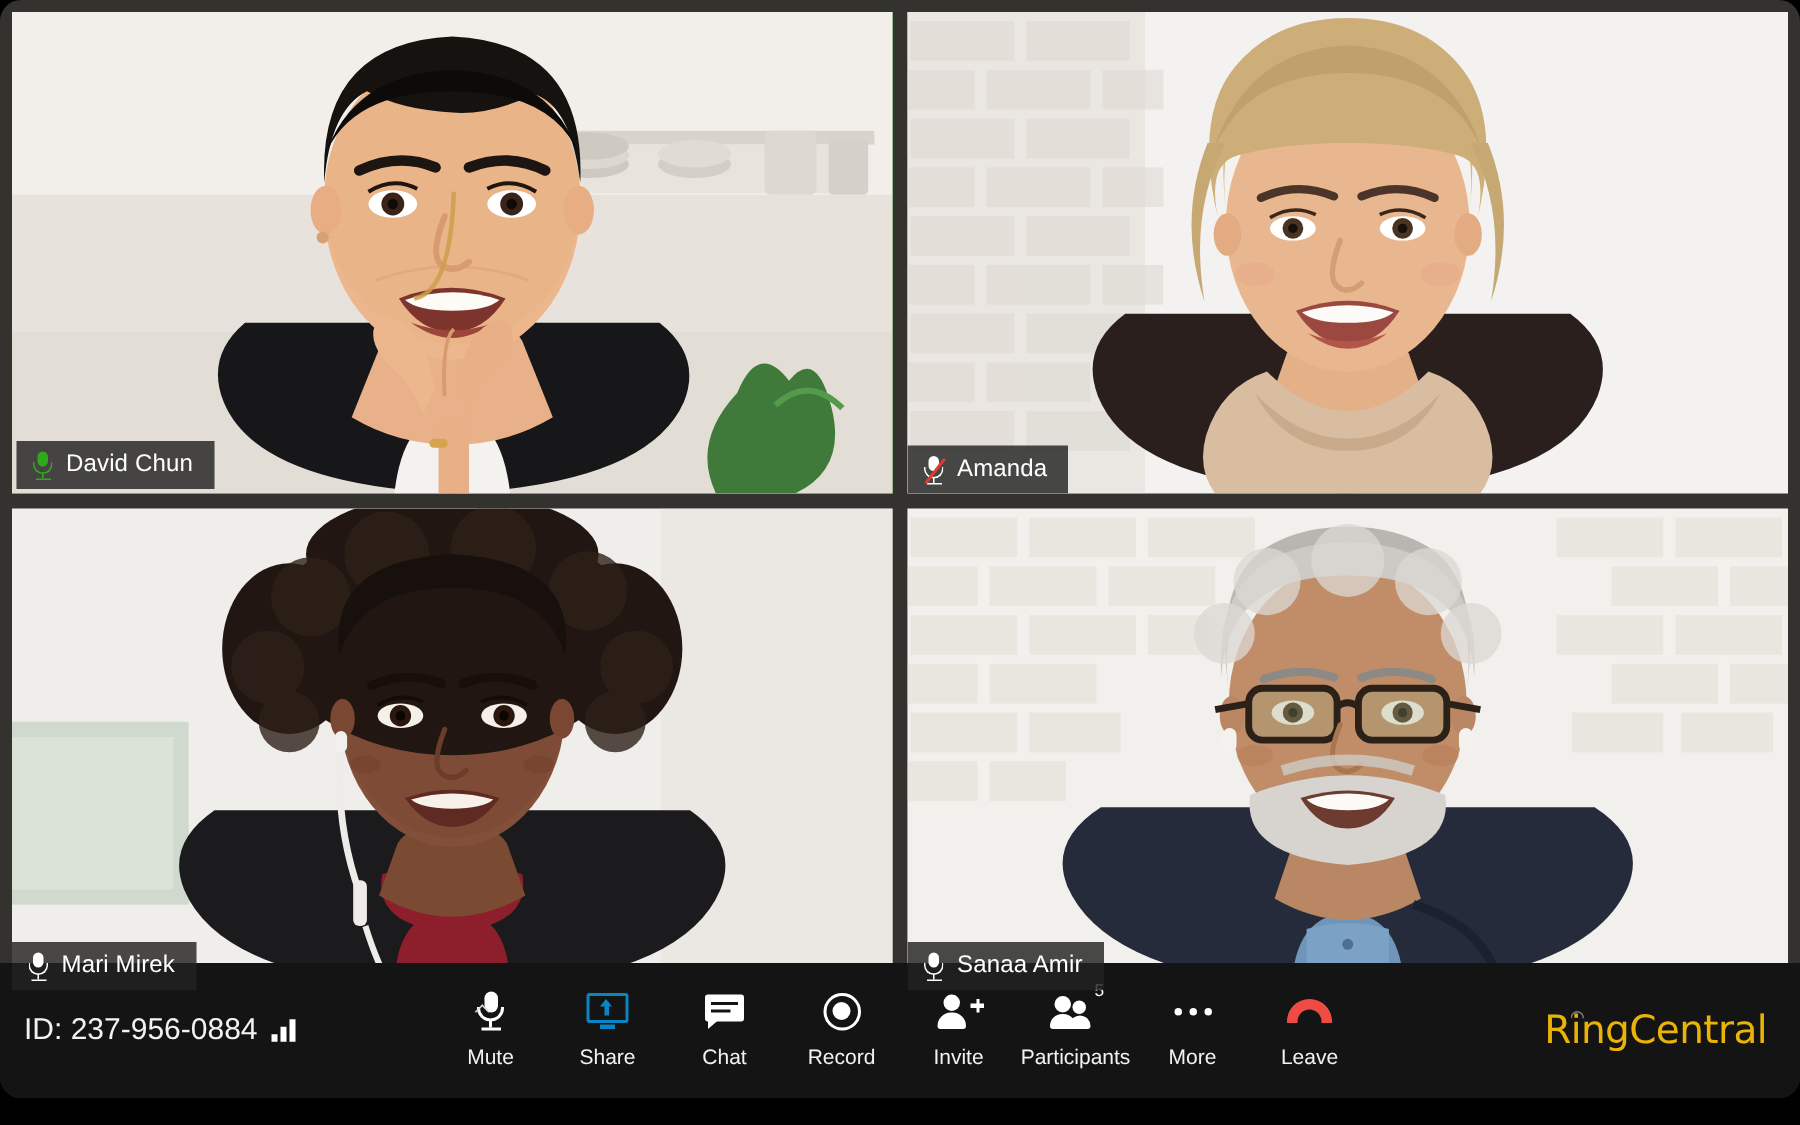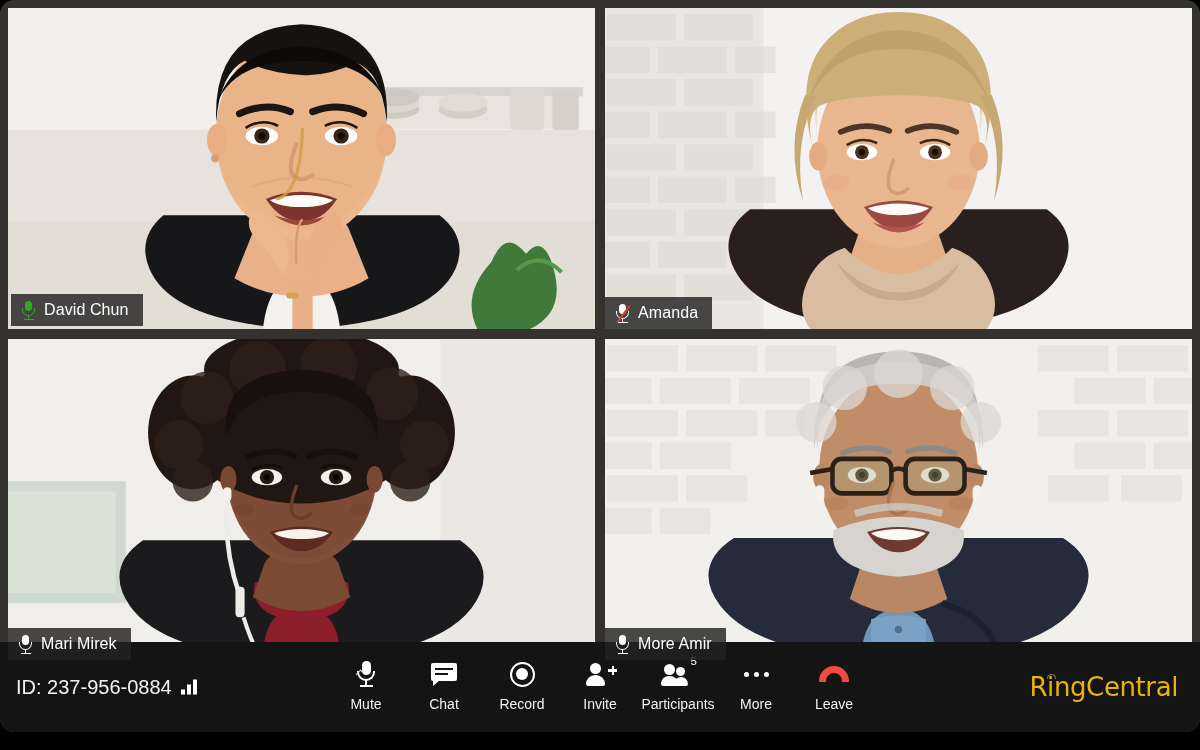--- a/index.html
+++ b/index.html
@@ -553,21 +553,21 @@
             </g>
           </svg>
         </div>
         <div class="nameplate">
           <span class="mic">
             <span class="cap"></span>
               <span class="arc"></span>
               <span class="stem"></span>
               <span class="base"></span>
           </span>
-          <span class="nm">More Amir</span>
+          <span class="nm">Sanaa Amir</span>
         </div>
       </div>
 
     </div>
 
     <div class="toolbar">
 
       <div class="meeting-id">
         <span>ID: 237-956-0884</span>
         <span class="bars">
@@ -586,20 +586,31 @@
                 <span class="arc"></span>
                 <span class="stem"></span>
                 <span class="base"></span>
               </span>
             <span class="caret"></span>
           </span>
           <span class="lbl">Mute</span>
         </div>
 
 
+        <div class="ctrl">
+          <span class="glyph">
+            <span class="g-share">
+                <span class="screen"></span>
+                <span class="arrhead"></span>
+                <span class="arr"></span>
+                <span class="stand"></span>
+              </span>
+          </span>
+          <span class="lbl">Share</span>
+        </div>
 
         <div class="ctrl">
           <span class="glyph">
             <span class="g-chat">
                 <span class="bub"></span>
                 <span class="tail"></span>
                 <span class="l1"></span>
                 <span class="l2"></span>
               </span>
           </span>

